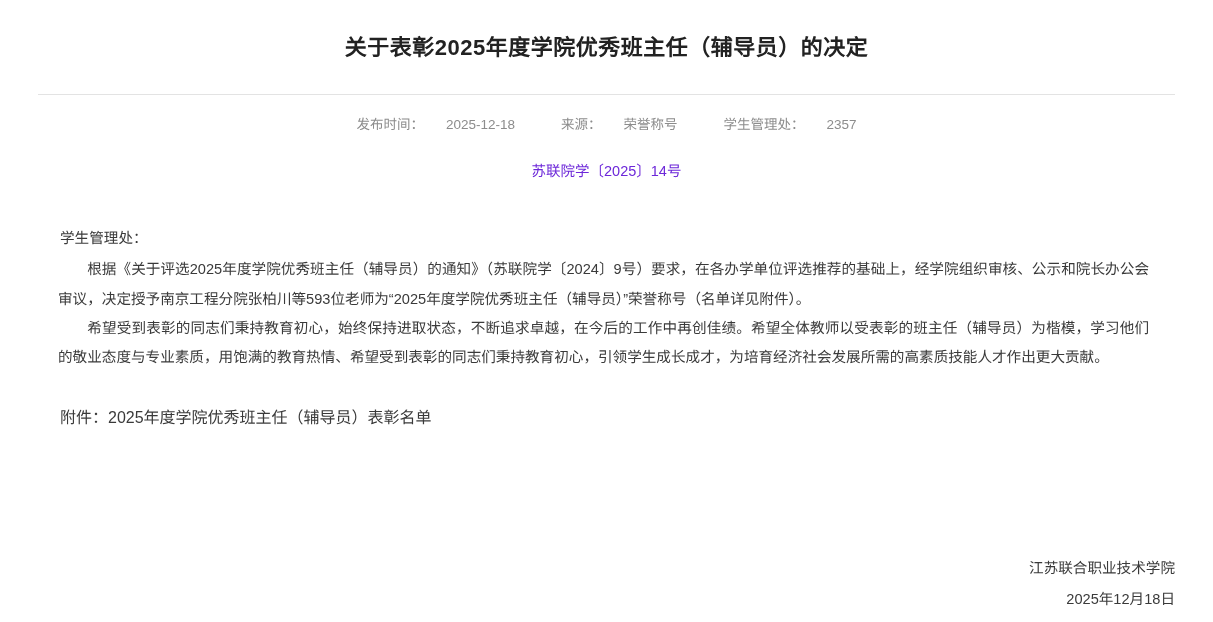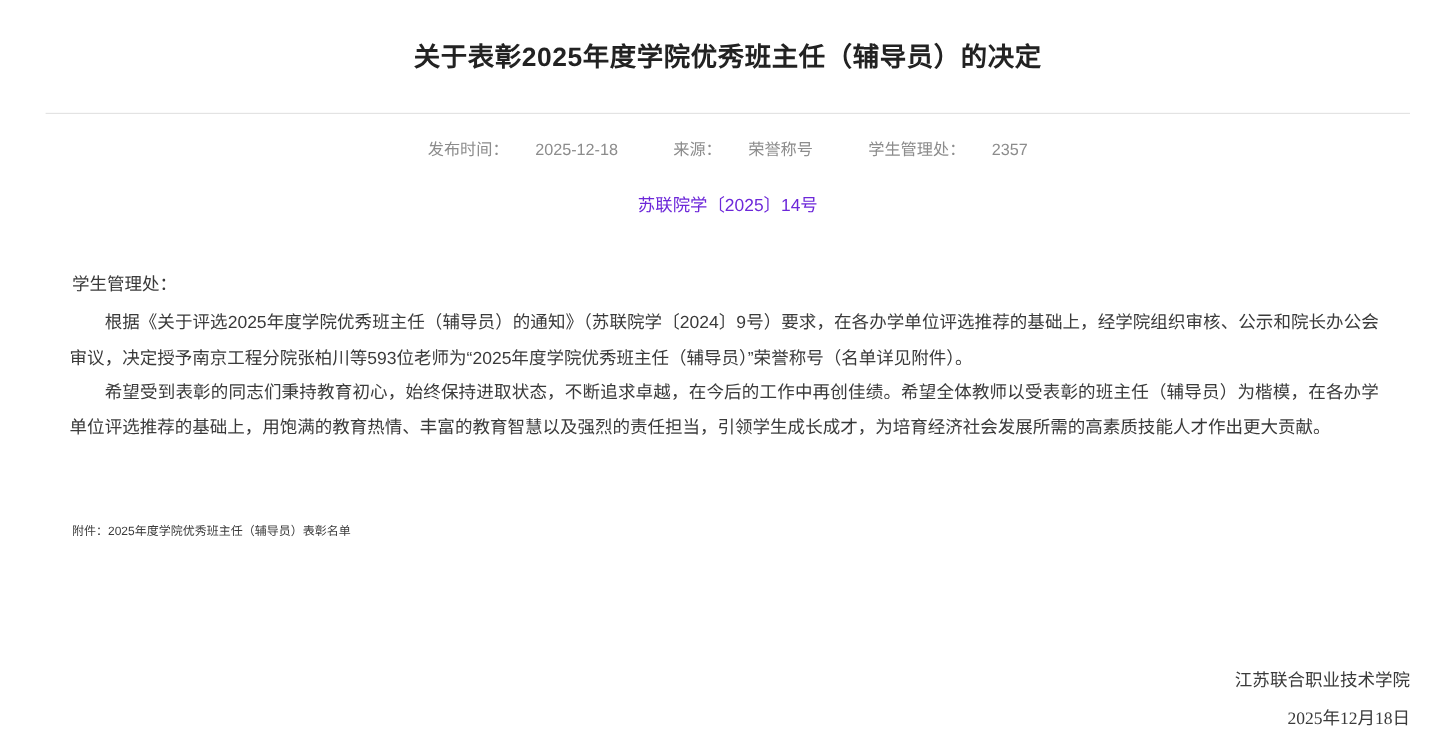--- a/index.html
+++ b/index.html
@@ -64,37 +64,36 @@
     margin: 0 0 2px 0;
     padding-left: 2px;
   }
   .para {
     margin: 0;
     text-indent: 2em;
     text-align: justify;
     text-justify: inter-ideograph;
   }
   .attachment {
-    margin-top: 62px;
+    margin-top: 30px;
     padding-left: 2px;
-    font-size: 10px;
+    font-size: 16px;
     color: #3a3a3a;
   }
   .signature {
     position: absolute;
     right: 38px;
     bottom: 22px;
     text-align: right;
     font-size: 14.6px;
     color: #3a3a3a;
     line-height: 2.1;
   }
   .sig-line {
     display: block;
-    font-family: Liberation Serif, serif;
   }
 </style>
 </head>
 <body>
 
 <div class="page">
 
   <h1 class="doc-title">关于表彰2025年度学院优秀班主任（辅导员）的决定</h1>
 
   <div class="meta-divider"></div>
@@ -109,21 +108,21 @@
     <div class="meta-item">
       <span>学生管理处：</span><span class="meta-value">2357</span>
     </div>
   </div>
 
   <div class="doc-number">苏联院学〔2025〕14号</div>
 
   <div class="body-wrap">
     <p class="salutation">学生管理处：</p>
     <p class="para">根据《关于评选2025年度学院优秀班主任（辅导员）的通知》（苏联院学〔2024〕9号）要求，在各办学单位评选推荐的基础上，经学院组织审核、公示和院长办公会审议，决定授予南京工程分院张柏川等593位老师为“2025年度学院优秀班主任（辅导员）”荣誉称号（名单详见附件）。</p>
-    <p class="para">希望受到表彰的同志们秉持教育初心，始终保持进取状态，不断追求卓越，在今后的工作中再创佳绩。希望全体教师以受表彰的班主任（辅导员）为楷模，在各办学单位评选推荐的基础上，用饱满的教育热情、丰富的教育智慧以及强烈的责任担当，引领学生成长成才，为培育经济社会发展所需的高素质技能人才作出更大贡献。</p>
+    <p class="para">希望受到表彰的同志们秉持教育初心，始终保持进取状态，不断追求卓越，在今后的工作中再创佳绩。希望全体教师以受表彰的班主任（辅导员）为楷模，学习他们的敬业态度与专业素质，用饱满的教育热情、希望受到表彰的同志们秉持教育初心，引领学生成长成才，为培育经济社会发展所需的高素质技能人才作出更大贡献。</p>
     <div class="attachment">附件：2025年度学院优秀班主任（辅导员）表彰名单</div>
   </div>
 
   <div class="signature">
     <span class="sig-line">江苏联合职业技术学院</span>
     <span class="sig-line">2025年12月18日</span>
   </div>
 
 </div>
 

